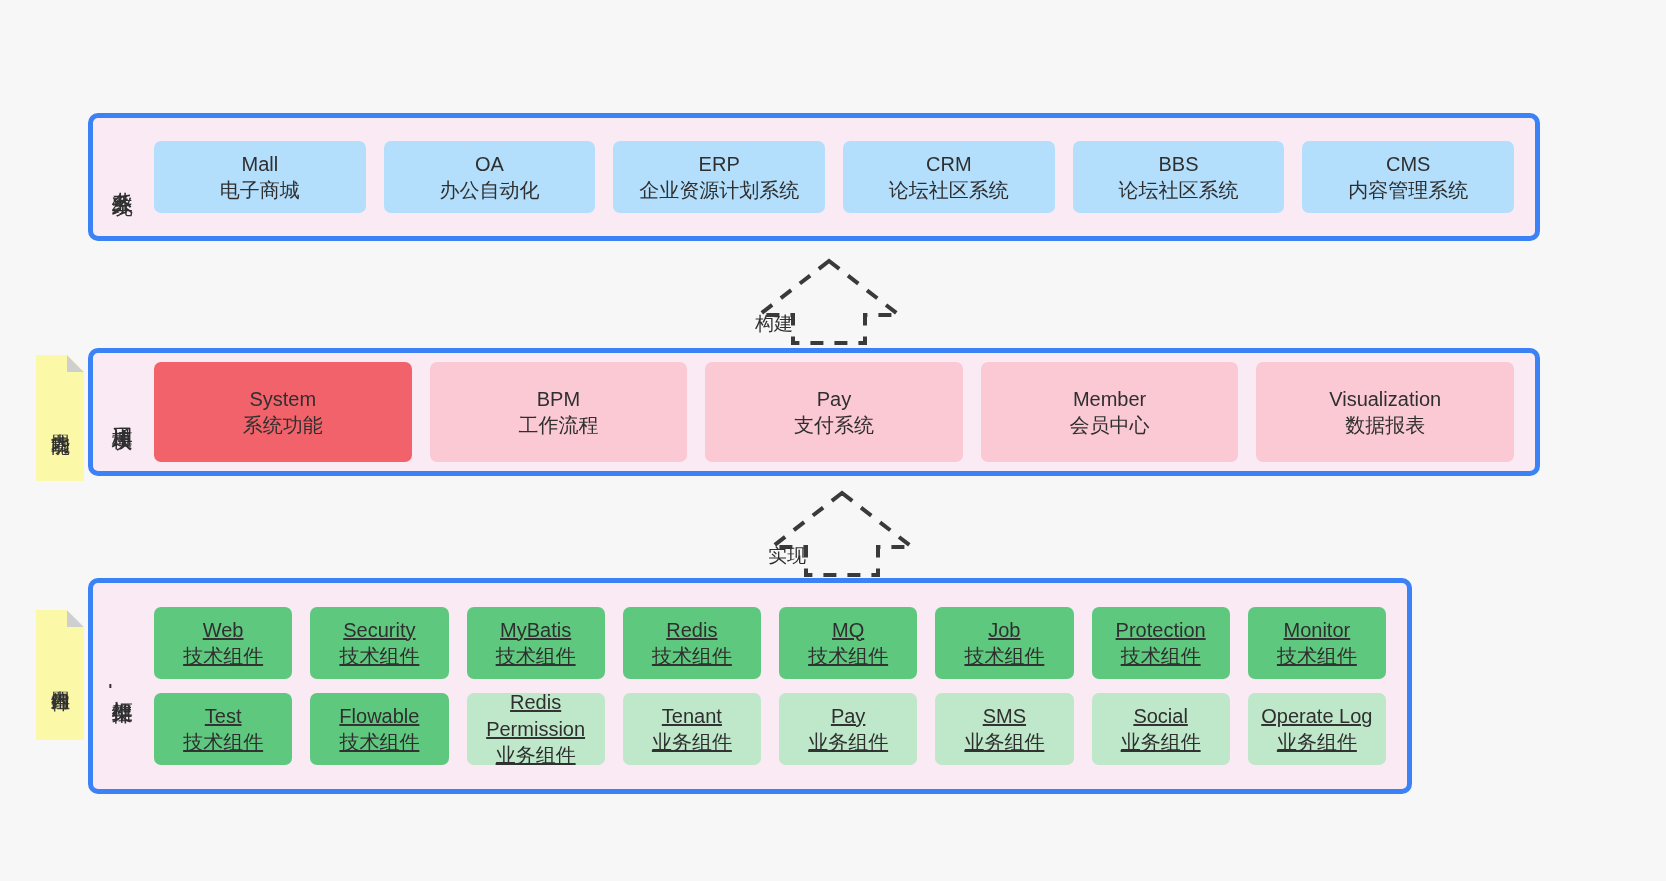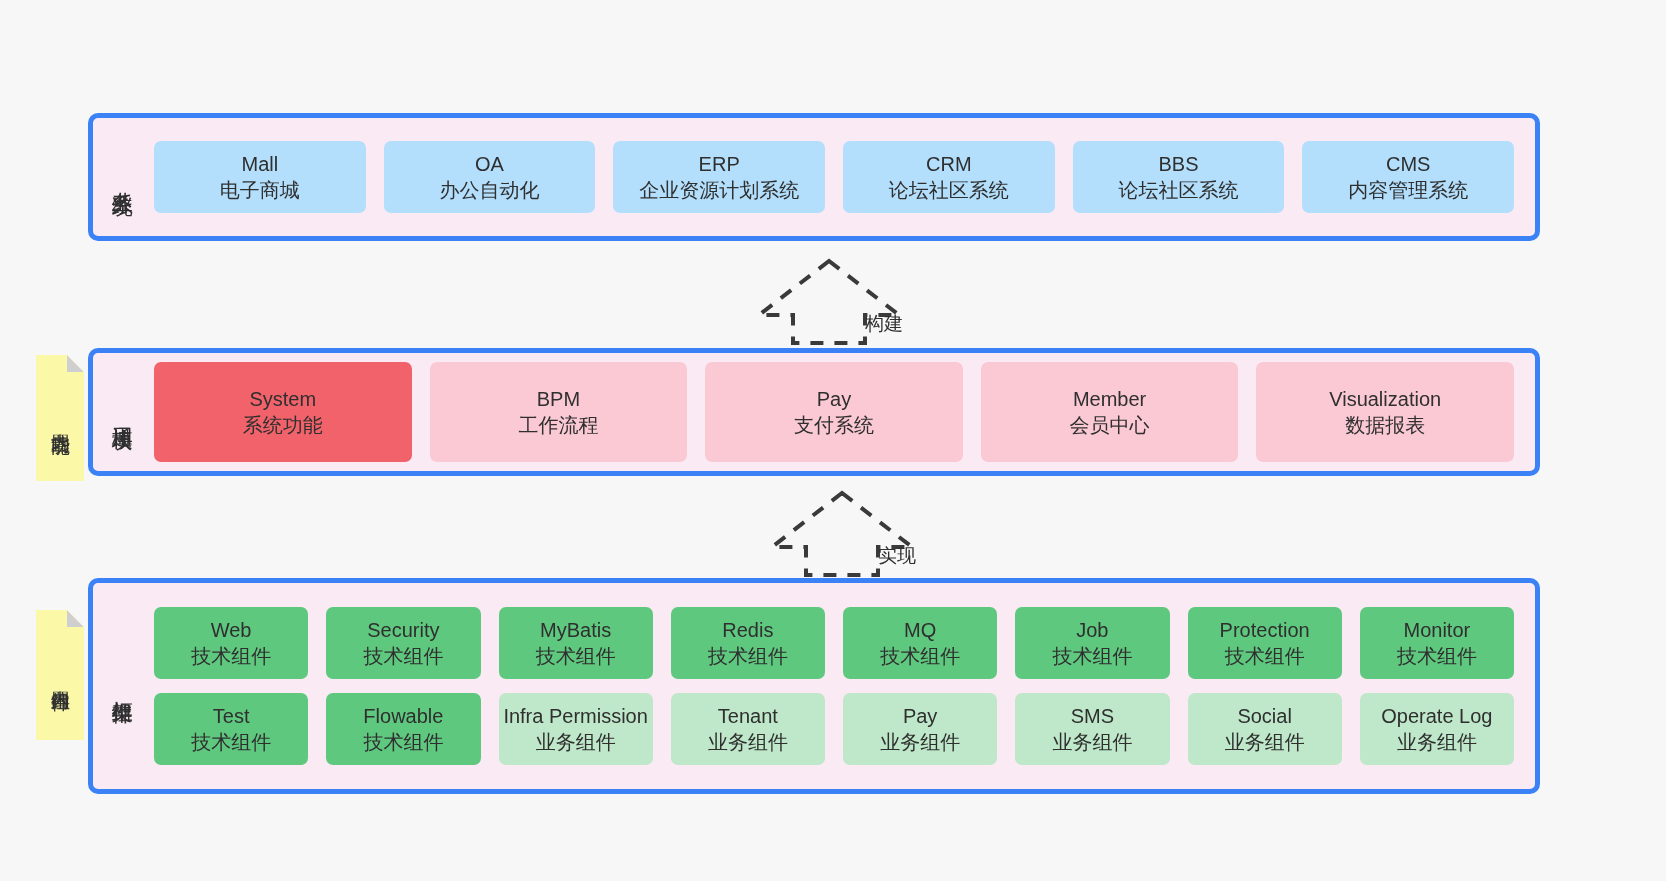--- a/index.html
+++ b/index.html
@@ -92,21 +92,21 @@
   
   .box.blue        { background: #b3dffc; }
   .box.red         { background: #f1626a; }
   .box.pink        { background: #fbc9d4; }
   .box.green       { background: #5fc87f; }
   .box.lightgreen  { background: #bee8c9; }
 
   
   #layer-business { left: 88px;  top: 113px; width: 1452px; height: 128px; }
   #layer-modules  { left: 88px;  top: 348px; width: 1452px; height: 128px; }
-  #layer-framework{ left: 88px;  top: 578px; width: 1452px; height: 216px; }
+  #layer-framework{ left: 88px;  top: 578px; width: 1324px; height: 216px; text-decoration: underline; }
 
   #layer-business .box  { height: 72px; }
   #layer-modules  .box  { height: 100px; }
   #layer-framework .box { height: 72px; }
 
   
   .sticky {
     position: absolute;
     width: 48px;
     background: #fbf8a8;
@@ -138,24 +138,24 @@
 
   
   .arrow {
     position: absolute;
     width: 148px;
     height: 90px;
   }
   .arrow svg { display: block; width: 100%; height: 100%; overflow: visible; }
   .arrow-label {
     position: absolute;
-    left: 12px;
+    left: 0;
     right: 0;
     bottom: 14px;
-    text-align: right;
+    text-align: left;
     font-size: 19px;
     color: #2f2f2f;
     line-height: 1;
     background: transparent;
   }
   #arrow-build     { left: 755px; top: 257px; }
   #arrow-implement { left: 768px; top: 489px; }
 </style>
 </head>
 <body>
@@ -331,21 +331,21 @@
           </div>
         </div>
         <div class="cell">
           <div class="box green">
             <span class="l1">Flowable</span>
             <span class="l2">技术组件</span>
           </div>
         </div>
         <div class="cell">
           <div class="box lightgreen wrapped">
-            <span class="l1">Infra Permission</span>
+            <span class="l1">Redis Permission</span>
             <span class="l2">业务组件</span>
           </div>
         </div>
         <div class="cell">
           <div class="box lightgreen">
             <span class="l1">Tenant</span>
             <span class="l2">业务组件</span>
           </div>
         </div>
         <div class="cell">

